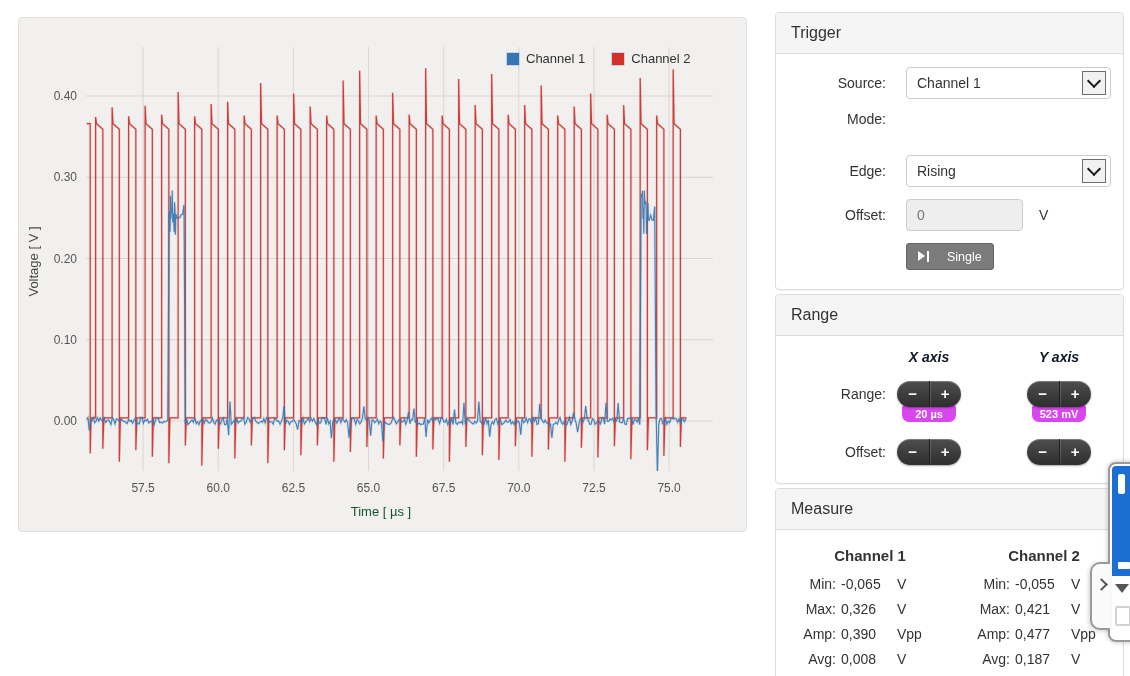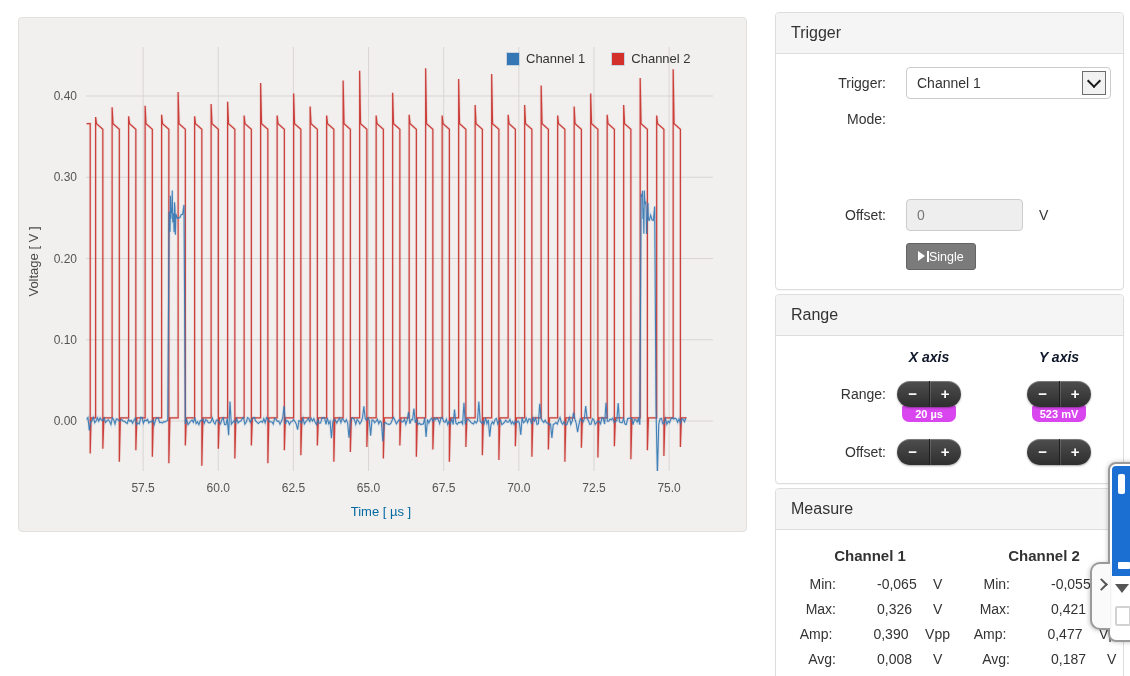--- a/index.html
+++ b/index.html
@@ -17,21 +17,21 @@
   .chart-panel svg{position:absolute;left:0;top:0;}
   .legend{position:absolute;left:487px;top:33px;display:flex;gap:26px;align-items:center;}
   .legend-item{display:flex;align-items:center;gap:6px;font-size:13px;color:#333;}
   .legend-swatch{width:12px;height:12px;border:1px solid #c9d4de;}
   .axis-title-y{
     position:absolute;left:-96px;top:236px;width:220px;text-align:center;
     transform:rotate(-90deg);font-size:13px;color:#4a4a4a;
   }
   .axis-title-x{
     position:absolute;left:252px;top:486px;width:220px;text-align:center;
-    font-size:13px;color:#0369a1;
+    font-size:13px;color:#14532d;
   }
   
   .panel{
     position:absolute;background:#fff;border:1px solid #ddd;border-radius:4px;
     box-shadow:0 1px 1px rgba(0,0,0,.04);
   }
   .panel-header{
     background:#f5f5f5;border-bottom:1px solid #ddd;border-radius:3px 3px 0 0;
     padding:10px 15px;font-size:16px;color:#333;height:20px;line-height:20px;
   }
@@ -52,21 +52,21 @@
     border:1px solid #6e6e6e;display:flex;align-items:center;justify-content:center;
   }
   .chev-down{width:8px;height:8px;border-right:2px solid #1a1a1a;border-bottom:2px solid #1a1a1a;
     transform:rotate(45deg);margin-top:-4px;}
   .level-input{
     width:105px;height:30px;background:#eeeeee;border:1px solid #ccc;border-radius:4px;
     font-size:14px;color:#777;padding-left:10px;
   }
   .unit{margin-left:16px;font-size:14px;color:#333;}
   .single-btn{
-    display:inline-flex;align-items:center;gap:0;height:27px;padding:0 11px;
+    display:inline-flex;align-items:center;gap:18px;height:27px;padding:0 11px;
     background:#7b7b7b;border:1px solid #646464;border-radius:3px;color:#fff;
     font-size:12.5px;font-family:"Liberation Sans",sans-serif;cursor:pointer;
   }
   .step-icon{display:inline-block;position:relative;width:11px;height:11px;}
   .step-icon::before{content:"";position:absolute;left:0;top:0;
     border-left:7px solid #fff;border-top:5.5px solid transparent;border-bottom:5.5px solid transparent;}
   .step-icon::after{content:"";position:absolute;right:0;top:0;width:2.5px;height:11px;background:#fff;}
 
   
   .axis-col-label{position:absolute;top:54px;width:120px;text-align:center;font-size:14px;font-weight:bold;color:#0f172a;font-style:italic;}
@@ -83,21 +83,21 @@
   .stepper button + button{border-left:1px solid #1f1f1f;box-shadow:inset 1px 0 0 rgba(255,255,255,.15);}
   .badge-val{
     width:54px;height:17px;margin-top:-2px;background:#d946ef;border-radius:3px 3px 7px 7px;
     color:#fff;font-size:11px;font-weight:bold;text-align:center;line-height:18px;z-index:1;
   }
   
   .measure-col{position:absolute;top:58px;width:160px;}
   .measure-col h4{margin:0 0 8px 0;font-size:15px;color:#333;text-align:center;font-weight:bold;}
   .measure-row{display:flex;font-size:14px;color:#333;height:25px;line-height:25px;}
   .m-key{width:46px;text-align:right;}
-  .m-val{width:56px;padding-left:5px;margin-left:36px;}
+  .m-val{width:56px;padding-left:5px;}
   .m-unit{}
   
   .fly-card{
     position:absolute;left:1108px;top:462px;width:36px;height:176px;background:#fff;
     border:2px solid #9a9a9a;border-radius:8px;box-shadow:0 0 5px rgba(0,0,0,.25);z-index:10;
   }
   .fly-blue{position:absolute;left:2px;top:2px;width:30px;height:110px;background:#1b6fd3;border-radius:4px 0 0 0;}
   .fly-blue .g1{position:absolute;left:6px;top:8px;width:7px;height:20px;background:#fff;border-radius:2px;}
   .fly-blue .g2{position:absolute;left:6px;bottom:7px;width:12px;height:7px;background:#fff;border-radius:1px;}
   .fly-tri{position:absolute;left:5px;top:120px;width:0;height:0;
@@ -163,33 +163,42 @@
       </div>
     </div>
   <div class="axis-title-y">Voltage [ V ]</div>
   <div class="axis-title-x">Time [ µs ]</div>
 </div>
 
 <div class="panel" id="trigger-panel">
   <div class="panel-header">Trigger</div>
 
   <div class="form-row" style="top:54px;">
-    <span class="form-label">Trigger:</span>
+    <span class="form-label">Source:</span>
     <div class="form-ctl select">
       <span>Channel 1</span>
       <span class="select-arrow">
           <span class="chev-down"></span>
         </span>
     </div>
   </div>
 
   <div class="form-row" style="top:98px;">
     <span class="form-label">Mode:</span>
   </div>
 
+  <div class="form-row" style="top:142px;">
+    <span class="form-label">Edge:</span>
+    <div class="form-ctl select">
+      <span>Rising</span>
+      <span class="select-arrow">
+          <span class="chev-down"></span>
+        </span>
+    </div>
+  </div>
 
   <div class="form-row" style="top:186px;">
     <span class="form-label">Offset:</span>
     <div class="form-ctl level-input" style="display:flex;align-items:center;">
       <span>0</span>
     </div>
     <span class="unit">V</span>
   </div>
 
   <div class="form-row" style="top:230px;">

